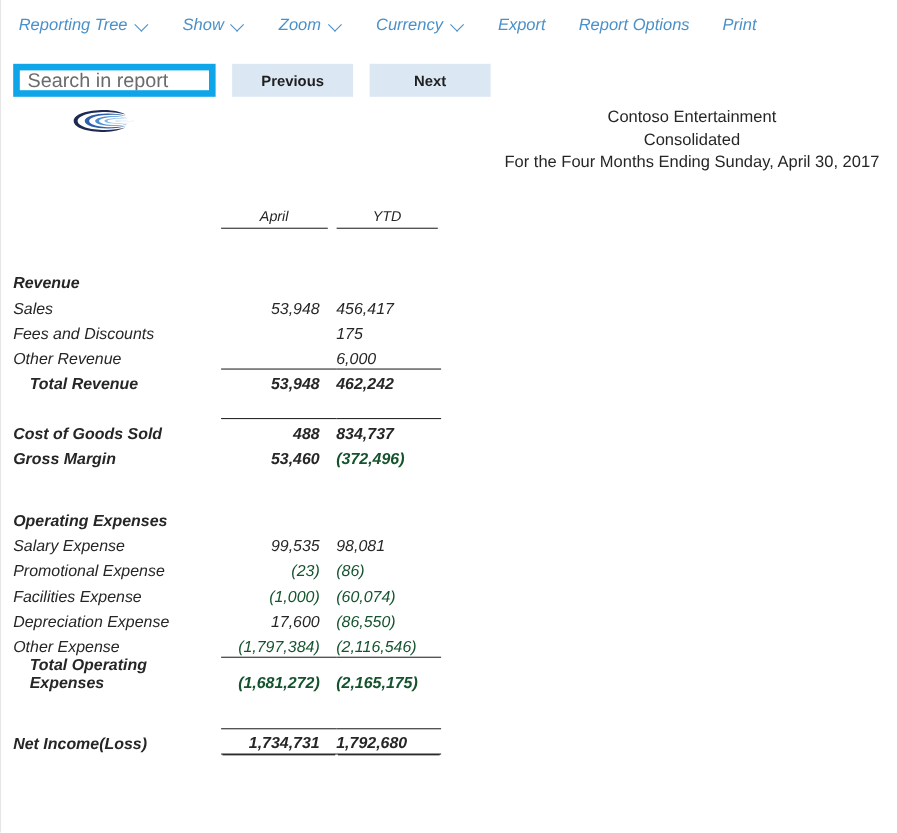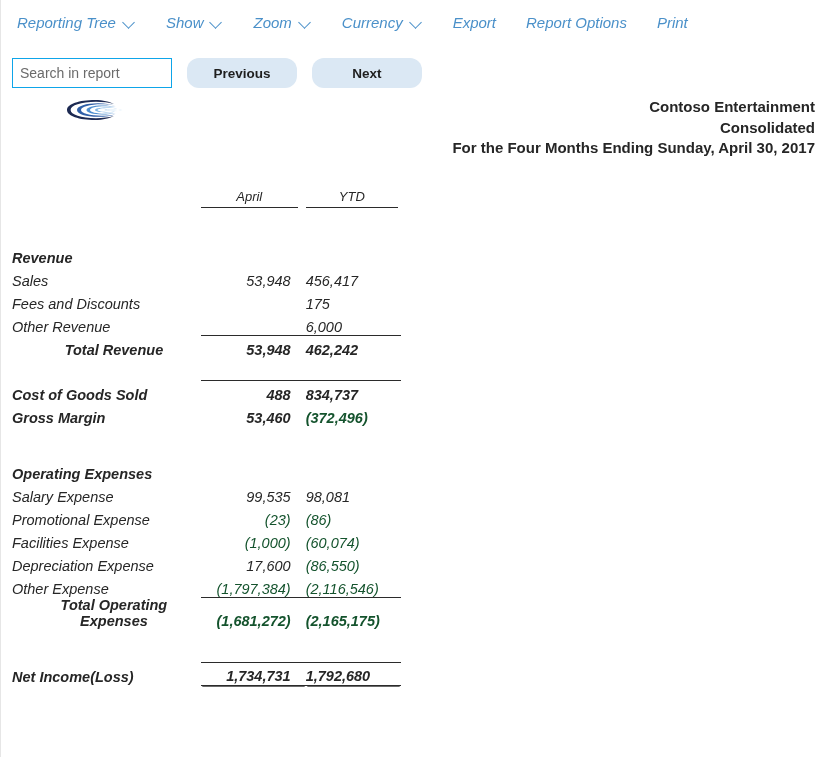--- a/index.html
+++ b/index.html
@@ -70,45 +70,45 @@
 
   
   .search-row {
     position: absolute;
     left: 11px; top: 58px;
     display: flex;
     align-items: stretch;
     gap: 15px;
   }
   .search-input {
-    width: 160px;
+    width: 184px;
     height: 30px;
     box-sizing: border-box;
-    border: 1px solid #0ea5e9;
+    border: 6px solid #0ea5e9;
     background: #ffffff;
     font-family: "Liberation Sans", sans-serif;
-    font-size: 14px;
+    font-size: 18px;
     color: #262626;
     padding: 0 7px;
     outline: none;
     border-radius: 0;
   }
   .search-input::placeholder { color: #6b6b6b; opacity: 1; }
   .nav-btn {
     width: 110px;
     height: 30px;
     box-sizing: border-box;
     background: #dbe8f4;
     border: none;
     font-family: "Liberation Sans", sans-serif;
     font-size: 13.5px;
     font-weight: bold;
     color: #1f1f1f;
     cursor: pointer;
-    border-radius: 12px;
+    border-radius: 0;
     padding: 0;
   }
 
   
   .logo-block {
     position: absolute;
     left: 20px; top: 99px;
     width: 150px;
     text-align: center;
   }
@@ -123,25 +123,24 @@
     color: #2a3555;
     line-height: 1;
     white-space: nowrap;
   }
 
   
   .report-head {
     position: absolute;
     left: 442px; top: 97px;
     width: 372px;
-    text-align: right;
+    text-align: center;
     font-size: 15px;
     color: #262626;
     line-height: 20.5px;
-    font-weight: bold;
   }
 
   
   .statement {
     position: absolute;
     left: 0; top: 188px;
     width: 400px;
     border-collapse: collapse;
     font-size: 14.5px;
     color: #262626;
@@ -164,21 +163,21 @@
   }
   .colhead span {
     display: block;
     border-bottom: 1.3px solid #2b2b2b;
     padding-bottom: 3px;
   }
   .colhead.c-apr { padding-right: 8px !important; }
   .colhead.c-ytd { padding-right: 3px !important; }
 
   .bold { font-weight: bold; }
-  .indent { padding-left: 26px !important; text-align: center; }
+  .indent { padding-left: 26px !important; }
   .neg { color: #14532d; }
 
   
   .rule-top  { border-top: 1.3px solid #2b2b2b; }
 </style>
 </head>
 <body>
 
 <div id="app-root">
 

